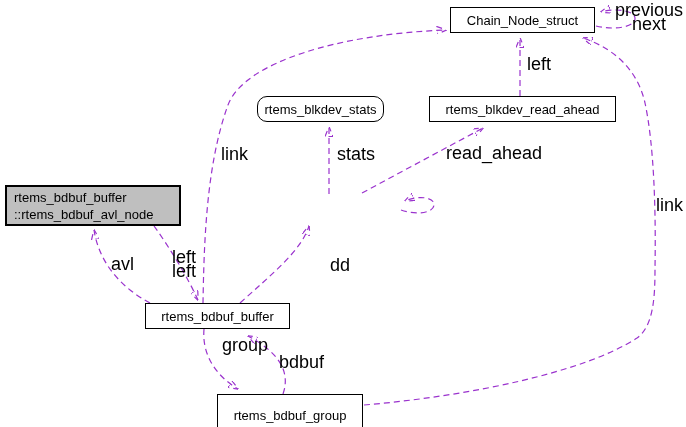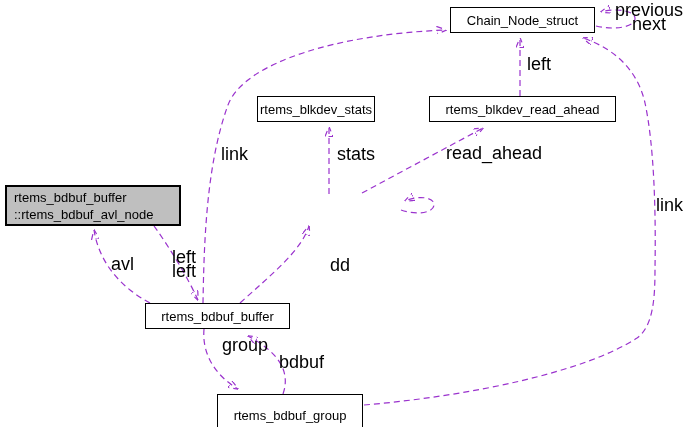--- a/index.html
+++ b/index.html
@@ -51,21 +51,21 @@
     <path d="M 329,194 L 329,127" marker-end="url(#arrow)"></path>
     <path d="M 362,193 L 483,128" marker-end="url(#arrow)"></path>
     <path d="M 520,96 L 520,38" marker-end="url(#arrow)"></path>
     <path d="M 364,405 C 470,396 585,372 637,338 C 654,326 655,295 655,268 C 656,210 654,145 645,103 C 639,76 621,51 583,38" marker-end="url(#arrow)"></path>
     <path d="M 596,26 C 617,31 636,26 635,18 C 634,10 614,8 601,12" marker-end="url(#arrow)"></path>
     <path d="M 401,210 C 419,216 435,212 434,204 C 433,196 415,196 405,201" marker-end="url(#arrow)"></path>
   </svg>
 
   <div class="gnode" style="left:450px;top:7px;width:145px;height:26px;">Chain_Node_struct</div>
 
-  <div class="gnode" style="left:257px;top:96px;width:118px;height:26px;">rtems_blkdev_stats</div>
+  <div class="gnode" style="left:257px;top:96px;width:127px;height:26px;border-radius:10px;">rtems_blkdev_stats</div>
 
   <div class="gnode" style="left:429px;top:96px;width:187px;height:26px;">rtems_blkdev_read_ahead</div>
 
   <div class="gnode selected" style="left:5px;top:185px;width:176px;height:41px;">
     <span>rtems_bdbuf_buffer</span>
     <span>::rtems_bdbuf_avl_node</span>
   </div>
 
 
   <div class="gnode" style="left:145px;top:303px;width:145px;height:26px;">rtems_bdbuf_buffer</div>

